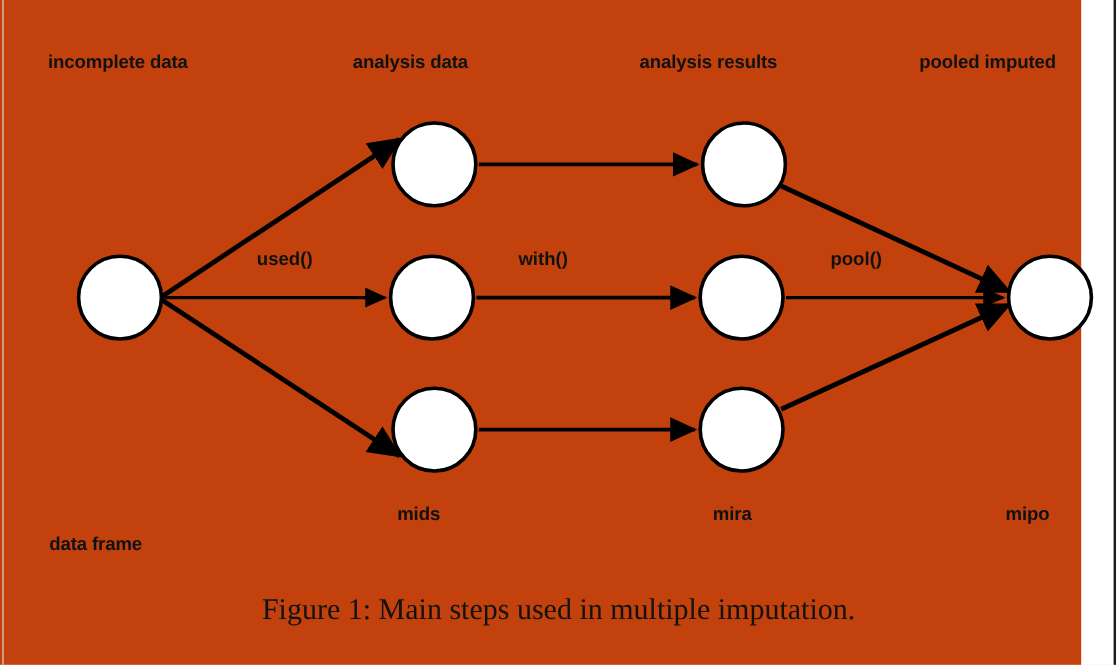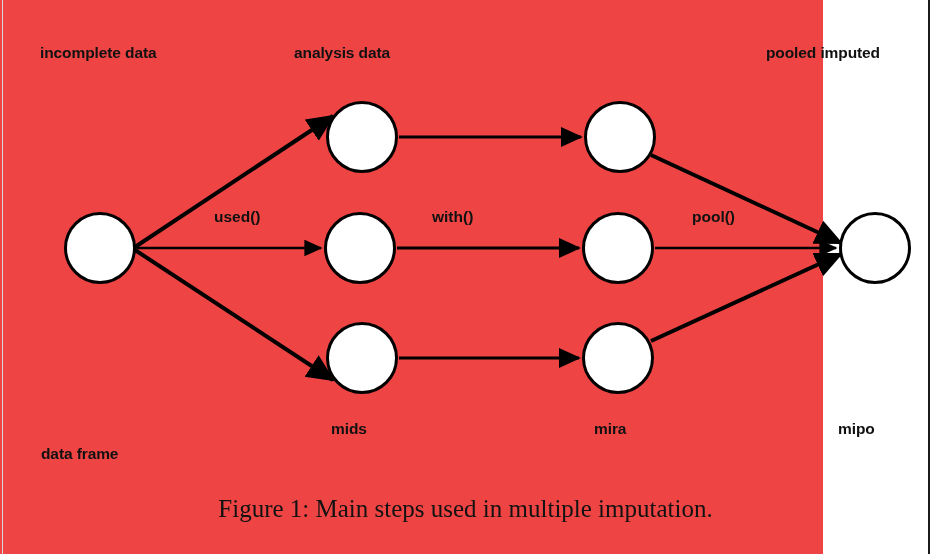--- a/index.html
+++ b/index.html
@@ -13,23 +13,23 @@
     height: 554px;
     position: relative;
     overflow: hidden;
     font-family: "Liberation Sans", sans-serif;
     background: #ffffff;
   }
 
   #page {
     position: absolute;
     left: 0; top: 0;
-    width: 823px;
+    width: 901px;
     height: 554px;
-    background: #ef4444;
+    background: #c2410c;
   }
 
   
   .page-rule {
     position: absolute;
     top: 0;
     width: 2px;
     height: 554px;
     background: #2b2b2b;
   }
@@ -132,20 +132,21 @@
     <div class="node" style="left:326px; top:101px; width:72px; height:72px;"></div>
     <div class="node" style="left:324px; top:212px; width:72px; height:72px;"></div>
     <div class="node" style="left:326px; top:322px; width:72px; height:72px;"></div>
     <div class="node" style="left:584px; top:101px; width:72px; height:72px;"></div>
     <div class="node" style="left:582px; top:212px; width:72px; height:72px;"></div>
     <div class="node" style="left:582px; top:322px; width:72px; height:72px;"></div>
     <div class="node" style="left:839px; top:212px; width:72px; height:72px;"></div>
 
     <div class="col-label top" style="left:40px;">incomplete data</div>
     <div class="col-label top" style="left:294px;">analysis data</div>
+    <div class="col-label top" style="left:533px;">analysis results</div>
     <div class="col-label top" style="left:766px;">pooled imputed</div>
 
     <div class="col-label bottom" style="left:41px;margin-top:25px;">data frame</div>
     <div class="col-label bottom" style="left:331px;">mids</div>
     <div class="col-label bottom" style="left:594px;">mira</div>
     <div class="col-label bottom" style="left:838px;">mipo</div>
 
     <div class="edge-label" style="left:214px; top:208px;">used()</div>
     <div class="edge-label" style="left:432px; top:208px;">with()</div>
     <div class="edge-label" style="left:692px; top:208px;">pool()</div>

